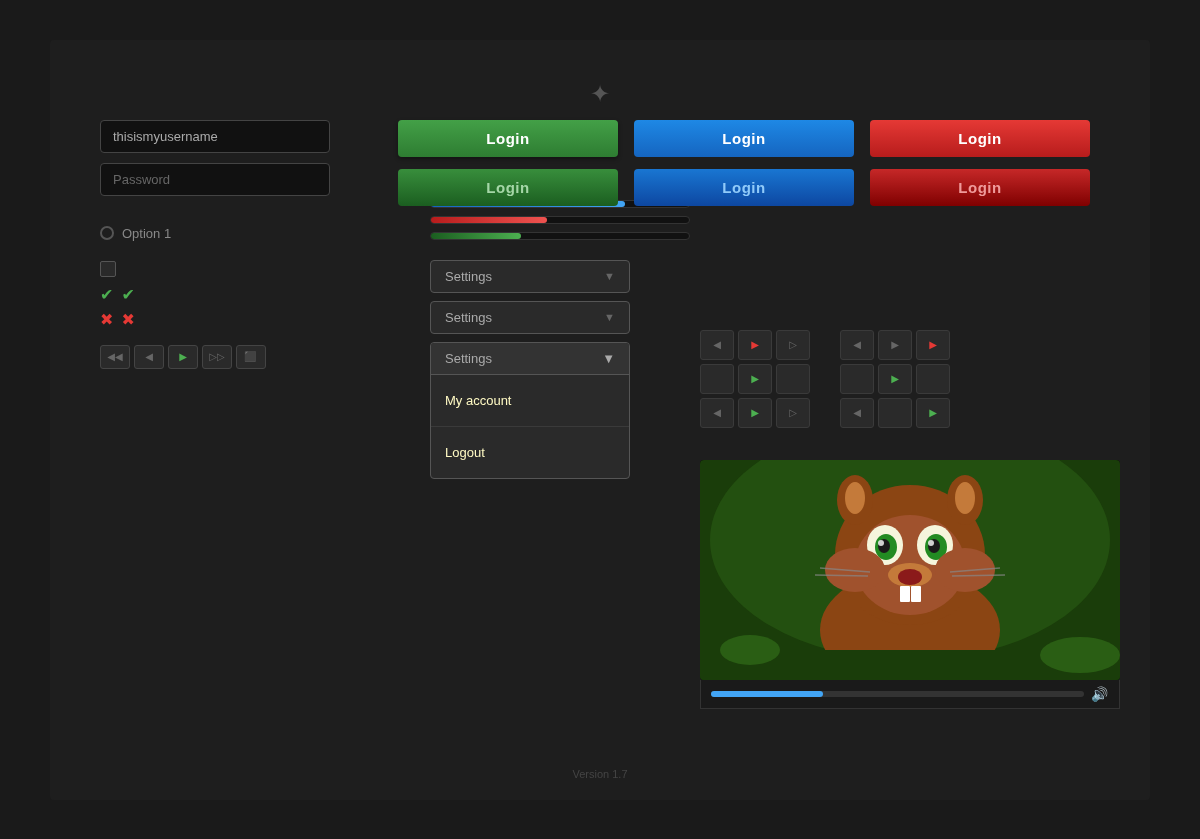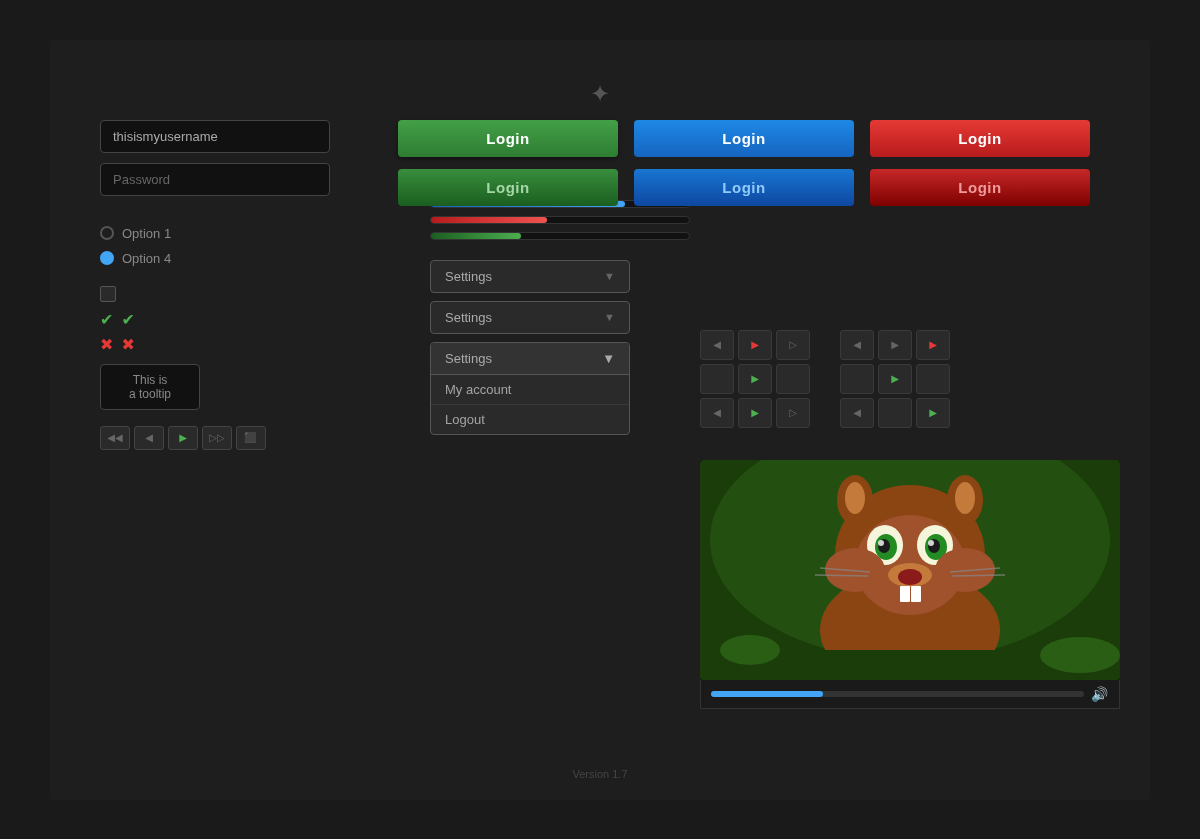--- a/index.html
+++ b/index.html
@@ -207,22 +207,22 @@
       padding: 8px 14px;
       background: #333;
       color: #aaa;
       font-size: 13px;
       display: flex;
       justify-content: space-between;
       align-items: center;
       border-bottom: 1px solid #555;
     }
     .dropdown-menu-item {
-      padding: 7px 14px;
-      color: #a3a3a3;
+      padding: 18px 14px;
+      color: #fef9c3;
       font-size: 13px;
       border-bottom: 1px solid #3a3a3a;
       cursor: pointer;
     }
     .dropdown-menu-item:last-child { border-bottom: none; }
     
     .right-buttons {
       position: absolute;
       right: 60px;
       top: 80px;
@@ -367,24 +367,20 @@
     
     <div class="radio-group">
 
       <div class="radio-item">
         <div class="radio-circle"></div>
         <span class="radio-label">Option 1</span>
       </div>
 
 
 
-      <div class="radio-item">
-        <div class="radio-circle blue"></div>
-        <span class="radio-label">Option 4</span>
-      </div>
     </div>
 
     
     <div class="checkbox-group">
       <div class="checkbox-row">
         <div class="checkbox-box"></div>
         <span class="checkbox-label"></span>
       </div>
 
       <div class="checks-row">
@@ -392,24 +388,20 @@
         <span class="check-green">✔</span>
       </div>
 
       <div class="checks-row">
         <span class="check-red">✖</span>
         <span class="check-red">✖</span>
       </div>
     </div>
 
     
-    <div class="tooltip-box">
-      <span>This is</span><br>
-      <span>a tooltip</span>
-    </div>
 
     
     <div class="media-controls-small">
       <div class="ctrl-btn">◀◀</div>
       <div class="ctrl-btn">◀</div>
       <div class="ctrl-btn active-green">▶</div>
       <div class="ctrl-btn">▷▷</div>
       <div class="ctrl-btn">⬛</div>
     </div>
 

